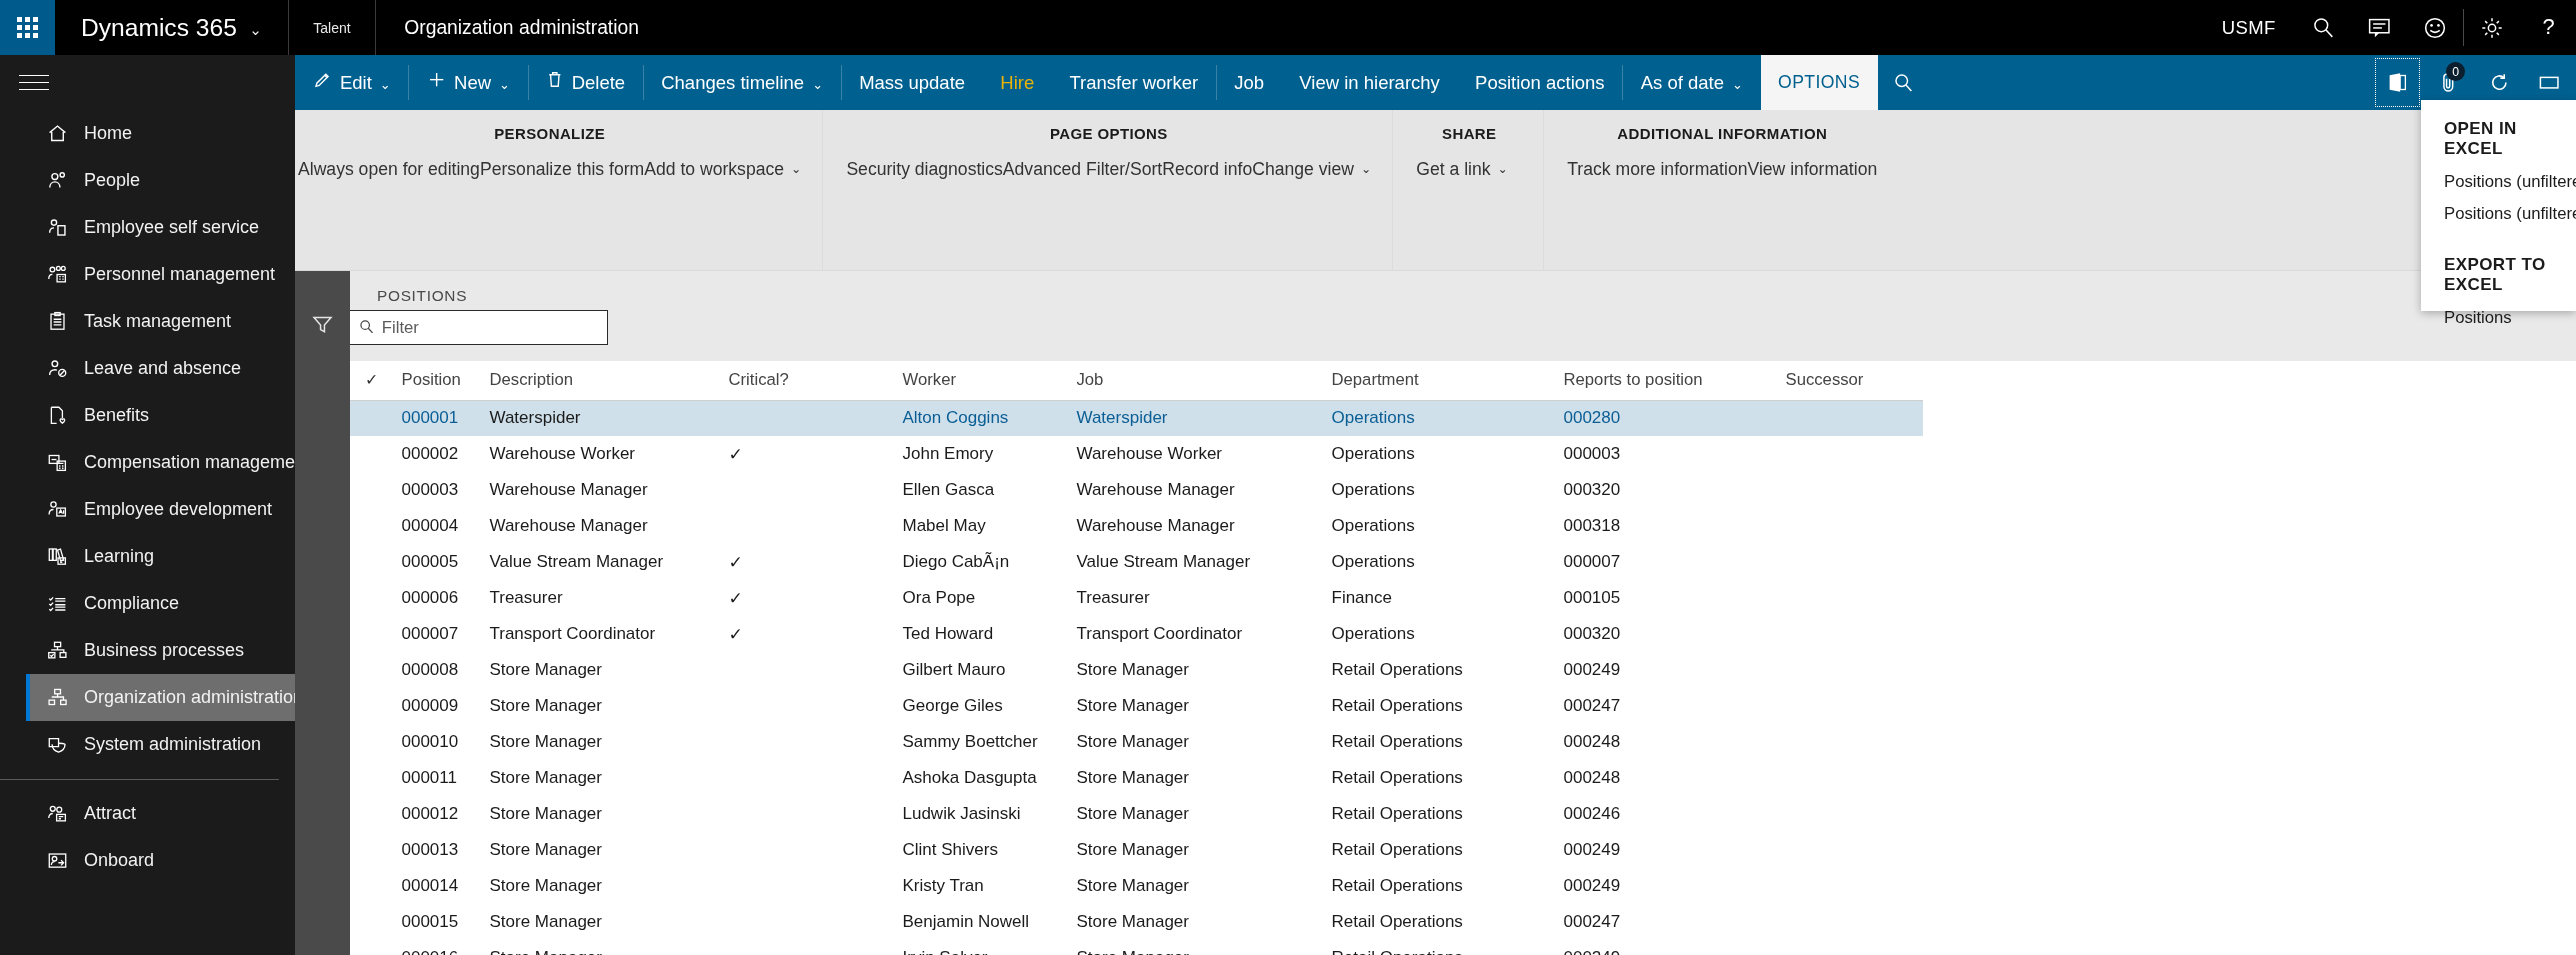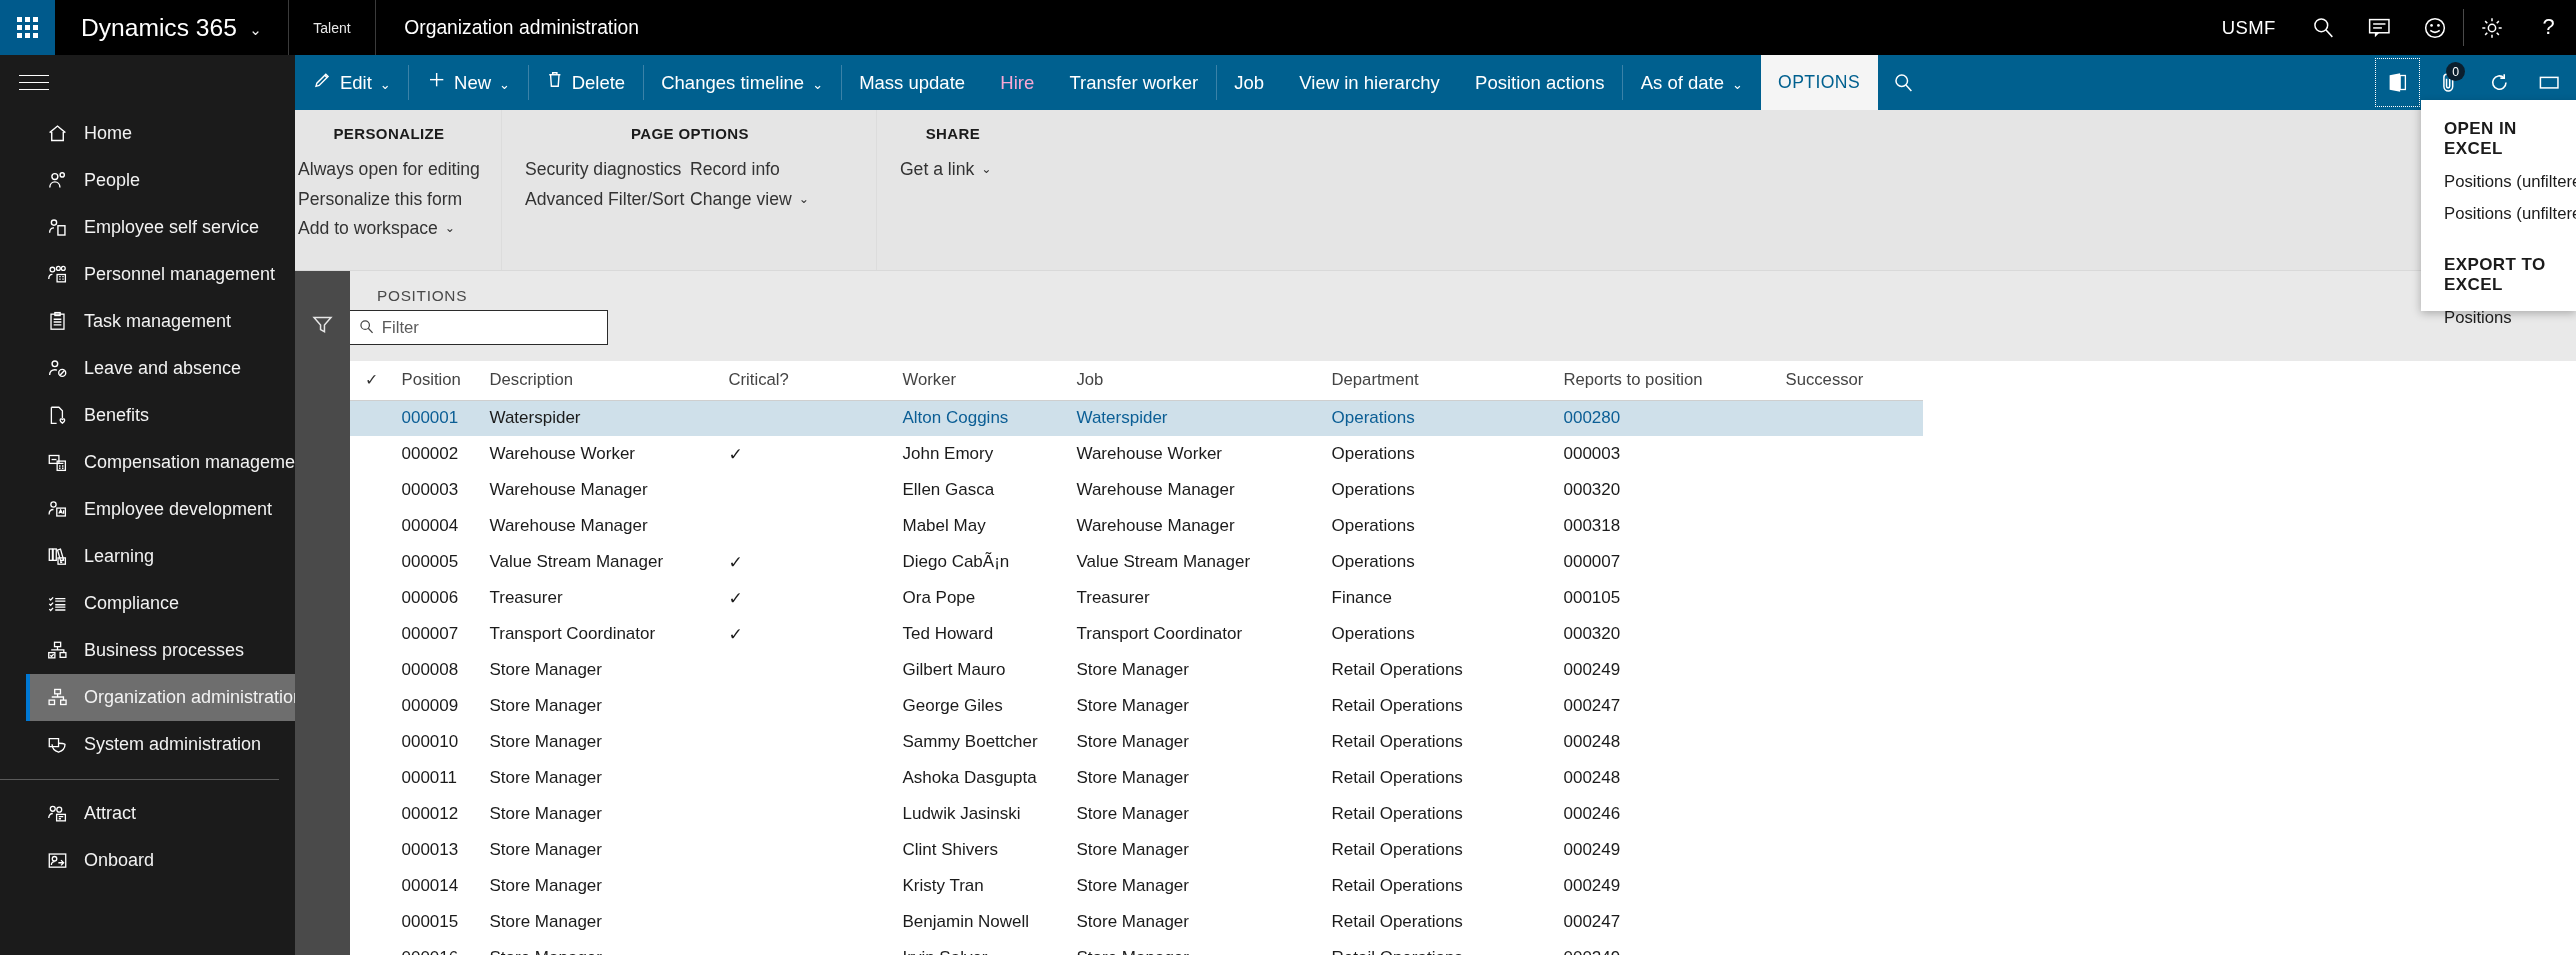--- a/index.html
+++ b/index.html
@@ -72,21 +72,21 @@
 
   
   #actionpane {
     position:absolute; left:295px; top:55px; width:2281px; height:55px;
     background:#00608F; z-index:50; display:flex; align-items:stretch;
   }
   .ap-item {
     display:flex; align-items:center; gap:8px; padding:0 17.6px;
     color:#ffffff; font-size:18.5px; white-space:nowrap;
   }
-  .ap-item.disabled { color:#f9a8d4; }
+  .ap-item.disabled { color:#eab308; }
   .ap-item.active { background:#f5f5f5; color:#00608F; font-size:17.6px; letter-spacing:0.4px; }
   .ap-sep { width:0.9px; background:#3b82a8; margin:9.7px 0; }
   .ap-chev { font-size:13px; transform:translateY(1.8px); }
   .ap-spacer { flex:1 1 auto; }
   .ap-right { display:flex; align-items:stretch; }
   .ap-iconbtn {
     width:51px; display:flex; align-items:center; justify-content:center;
     color:#ffffff; position:relative;
   }
   .ap-iconbtn.focused { outline:0.9px dotted #ffffff; outline-offset:-4.4px; }
@@ -102,21 +102,21 @@
     background:#e5e5e5; border-bottom:0.9px solid #d9d9d9; z-index:45;
     display:flex; align-items:stretch; padding-left:3px;text-align:center;
   }
   .og { padding:16px 21px 8.8px 0; border-right:0.9px solid #dcdcdc; display:flex; flex-direction:column; }
   .og:last-child { border-right:none; }
   .og-title {
     font-size:15px; font-weight:700; color:#1b1b1b; letter-spacing:0.4px;
     margin-bottom:12.3px; white-space:nowrap;
   }
   .og-cols { display:flex; gap:0; }
-  .og-col { display:flex; flex-direction:column; min-width:165px; }
+  .og-col { display:flex; flex-direction:row; min-width:165px; }
   .og-link {
     font-size:17.6px; color:#333333; line-height:26px; padding:1.8px 0;
     white-space:nowrap; display:flex; align-items:center; gap:7px;
   }
   .og-link .mini { font-size:12.3px; }
 
   
   #filterpane {
     position:absolute; left:295px; top:271px; width:55px; height:685px;
     background:#4a4a4a; z-index:20; display:flex; justify-content:center; padding-top:42px;
@@ -612,20 +612,33 @@
     <div class="og-cols">
       <div class="og-col" style="min-width:106px;">
         <span class="og-link">
             <span>Get a link</span>
             <span class="mini">⌄</span>
           </span>
       </div>
     </div>
   </div>
 
+  <div class="og" style="padding-left:23px;">
+    <div class="og-title">ADDITIONAL INFORMATION</div>
+    <div class="og-cols">
+      <div class="og-col" style="min-width:229px;">
+        <span class="og-link">
+            <span>Track more information</span>
+          </span>
+        <span class="og-link">
+            <span>View information</span>
+          </span>
+      </div>
+    </div>
+  </div>
 </div>
 
 <div id="filterpane">
   <span>
     <svg width="23" height="23" viewBox="0 0 26 26" fill="none" stroke="#e6e6e6" stroke-width="1.7">
         <path d="M3.4 5h19.2l-7.4 8.6v7.6l-4.4-2.4v-5.2z"></path>
       </svg>
   </span>
 </div>
 

